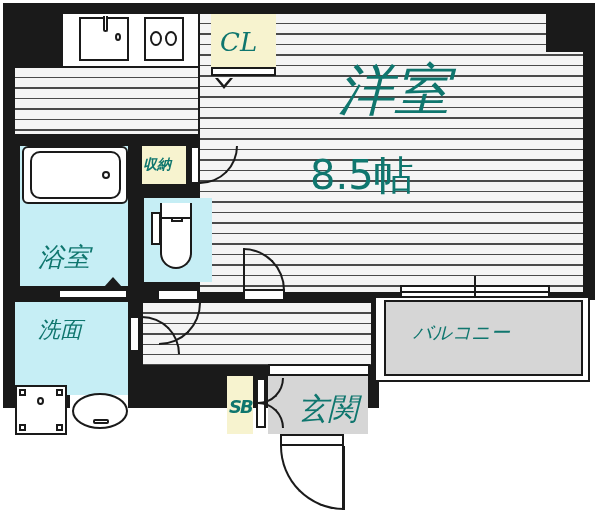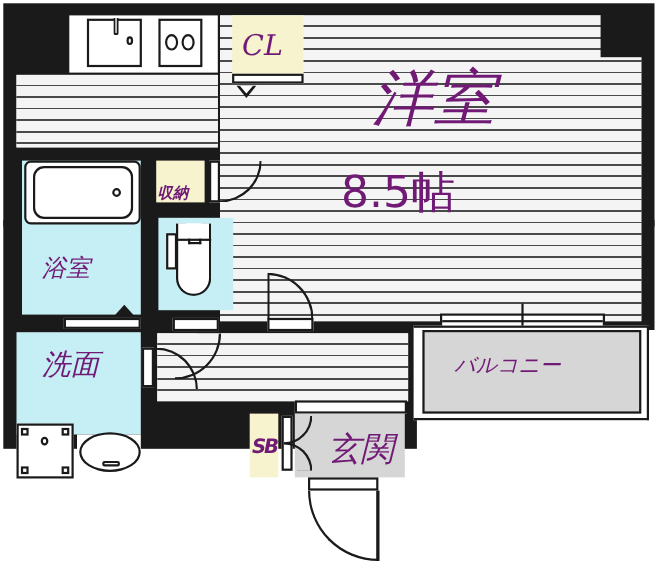--- a/index.html
+++ b/index.html
@@ -5,21 +5,21 @@
   html, body { margin:0; padding:0; background:#ffffff; }
   body { width:600px; height:515px; position:relative; overflow:hidden; font-family:"DejaVu Sans", sans-serif; }
   .abs { position:absolute; box-sizing:border-box; }
   .wall { background:#1a1a1a; }
   .floor { background-color:#f4f4f4;
     background-image: repeating-linear-gradient(to bottom, #f4f4f4 0px, #f4f4f4 9px, #4a4a4a 9px, #4a4a4a 10.5px); }
   .wet { background:#c6eef5; }
   .cream { background:#f7f3cf; }
   .gray { background:#d6d6d6; }
   .white { background:#ffffff; }
-  .lbl { position:absolute; font-style:italic; color:#701a75; white-space:nowrap; line-height:1; }
+  .lbl { position:absolute; font-style:italic; color:#0f766e; white-space:nowrap; line-height:1; }
   .fix { position:absolute; box-sizing:border-box; border:3px solid #1a1a1a; background:#fff; }
   .door-arc { position:absolute; box-sizing:border-box; border:2.5px solid #1a1a1a; background:transparent; }
 </style>
 </head>
 <body>
 
 <div class="abs wall" style="left:3px;top:3px;width:592px;height:203px;"></div>
 <div class="abs wall" style="left:3px;top:200px;width:376px;height:208px;"></div>
 <div class="abs wall" style="left:370px;top:200px;width:225px;height:100px;"></div>
 
@@ -42,40 +42,40 @@
 <div class="lbl" style="left:220px;top:29px;font-size:26px;font-family:'DejaVu Serif', serif;">CL</div>
 <div class="abs white" style="left:211px;top:67px;width:65px;height:9px;border:2px solid #1a1a1a;"></div>
 <div class="abs" style="left:215px;top:78px;width:0;height:0;border-left:9px solid transparent;border-right:9px solid transparent;border-top:11px solid #1a1a1a;"></div>
 <div class="abs" style="left:218px;top:78px;width:0;height:0;border-left:6px solid transparent;border-right:6px solid transparent;border-top:7px solid #fff;"></div>
 
 <div class="abs wet" style="left:20px;top:146px;width:108px;height:140px;"></div>
 <div class="abs white" style="left:22px;top:146px;width:106px;height:58px;border-radius:6px;border:2px solid #1a1a1a;"></div>
 <div class="fix" style="left:30px;top:151px;width:91px;height:48px;border-radius:10px;border-width:2.5px;">
   <div class="abs" style="left:70px;top:18px;width:8px;height:8px;border:2px solid #1a1a1a;border-radius:50%;"></div>
 </div>
-<div class="lbl" style="left:38px;top:234px;font-size:22px;">浴室</div>
+<div class="lbl" style="left:38px;top:244px;font-size:26px;">浴室</div>
 <div class="abs" style="left:104px;top:277px;width:0;height:0;border-left:9px solid transparent;border-right:9px solid transparent;border-bottom:10px solid #1a1a1a;"></div>
 
 <div class="abs wet" style="left:15px;top:302px;width:113px;height:93px;"></div>
 <div class="abs white" style="left:58px;top:289px;width:70px;height:10px;border:2px solid #1a1a1a;"></div>
-<div class="lbl" style="left:38px;top:319px;font-size:26px;">洗面</div>
+<div class="lbl" style="left:38px;top:319px;font-size:22px;">洗面</div>
 <div class="fix" style="left:15px;top:385px;width:52px;height:50px;border-width:2px;">
   <div class="abs" style="left:2px;top:2px;width:7px;height:7px;border:2px solid #1a1a1a;"></div>
   <div class="abs" style="right:2px;top:2px;width:7px;height:7px;border:2px solid #1a1a1a;"></div>
   <div class="abs" style="left:2px;bottom:2px;width:7px;height:7px;border:2px solid #1a1a1a;"></div>
   <div class="abs" style="right:2px;bottom:2px;width:7px;height:7px;border:2px solid #1a1a1a;"></div>
   <div class="abs" style="left:20px;top:10px;width:7px;height:8px;border:2px solid #1a1a1a;border-radius:50%;"></div>
 </div>
 <div class="abs white" style="left:70px;top:395px;width:58px;height:40px;"></div>
 <div class="fix" style="left:72px;top:393px;width:56px;height:36px;border-radius:50%;border-width:2.5px;">
   <div class="abs" style="left:19px;top:24px;width:16px;height:5px;border:2px solid #1a1a1a;border-radius:2px;"></div>
 </div>
 
 <div class="abs cream" style="left:142px;top:146px;width:44px;height:38px;"></div>
-<div class="lbl" style="left:143px;top:157px;font-size:14px;font-weight:bold;margin-top:12px;">収納</div>
+<div class="lbl" style="left:143px;top:157px;font-size:14px;font-weight:bold;">収納</div>
 <div class="abs white" style="left:190px;top:146px;width:10px;height:38px;border:2px solid #1a1a1a;"></div>
 <div class="door-arc" style="left:200px;top:146px;width:38px;height:38px;border-radius:0 0 38px 0;border-left:none;border-top:none;"></div>
 
 <div class="abs wet" style="left:144px;top:198px;width:68px;height:84px;"></div>
 <div class="abs white" style="left:151px;top:212px;width:10px;height:33px;border:2px solid #1a1a1a;"></div>
 <div class="fix" style="left:160px;top:203px;width:32px;height:66px;border-radius:0 0 16px 16px;border-width:2.5px;border-top:none;">
   <div class="abs" style="left:-2px;top:14px;width:32px;height:0;border-top:2.5px solid #1a1a1a;"></div>
   <div class="abs" style="left:9px;top:14px;width:12px;height:5px;border:2px solid #1a1a1a;border-top:none;"></div>
 </div>
 <div class="abs white" style="left:157px;top:289px;width:42px;height:12px;border:2px solid #1a1a1a;"></div>

